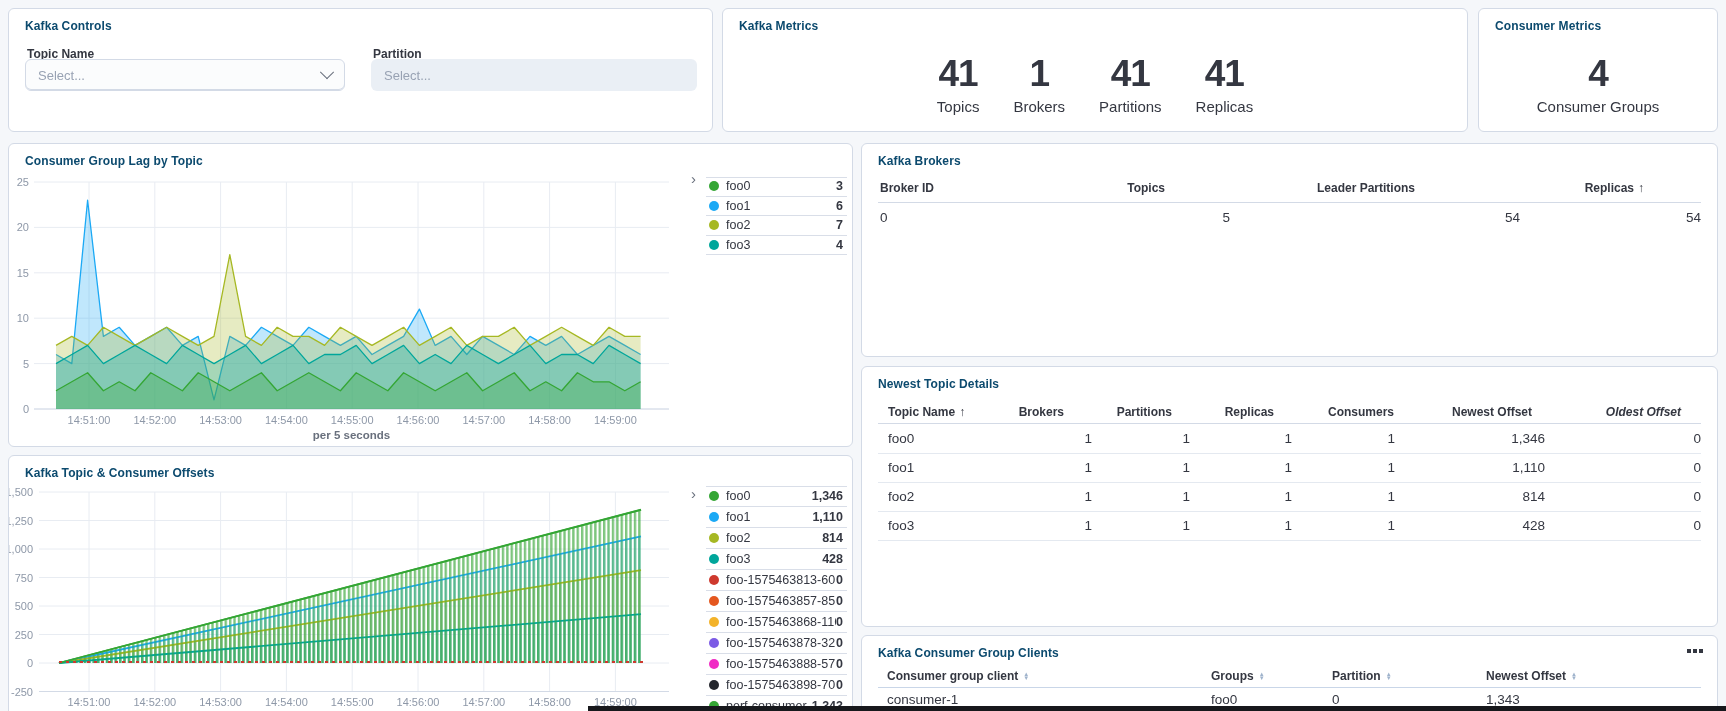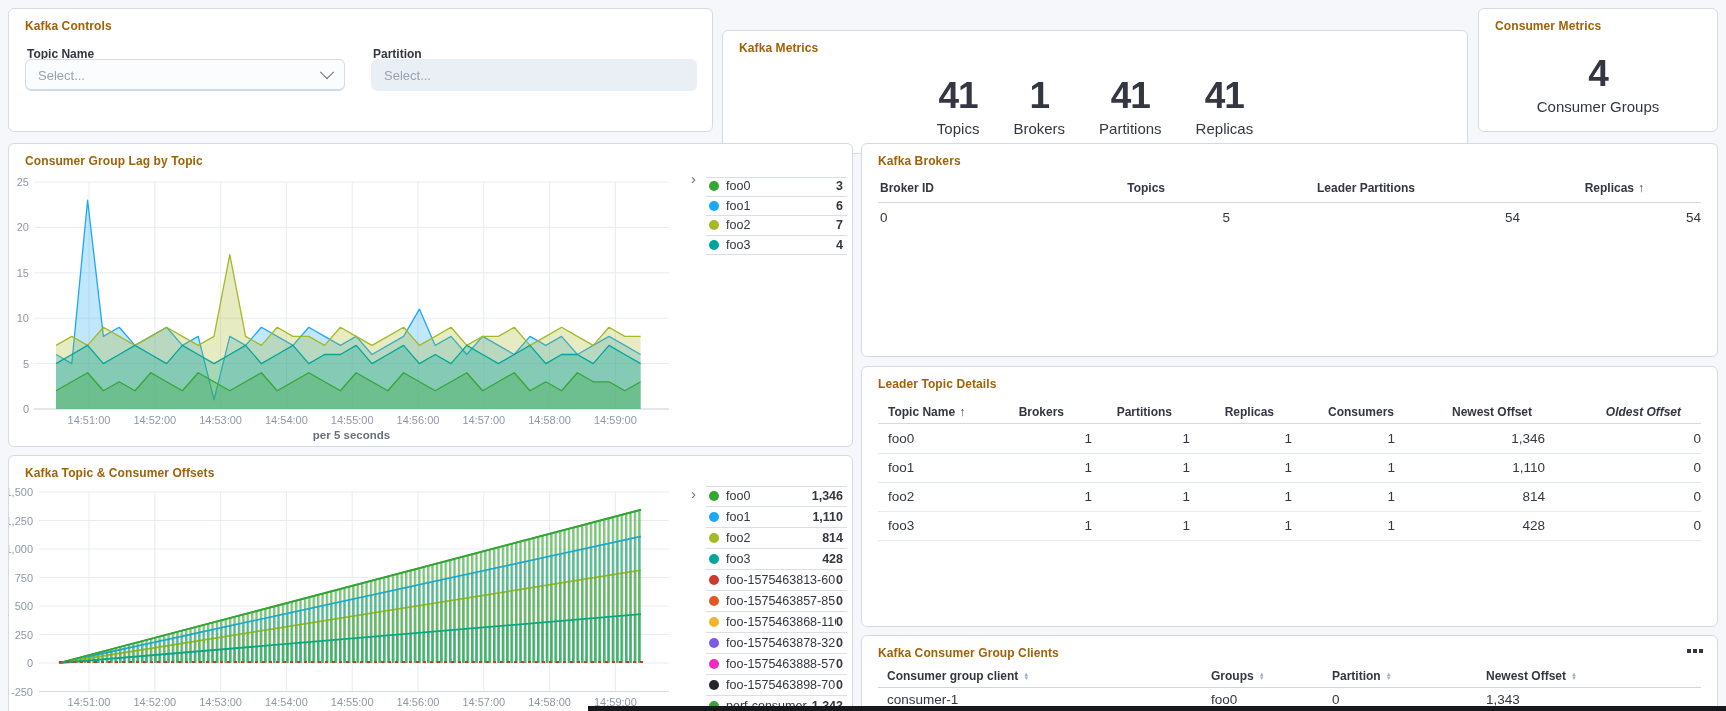--- a/index.html
+++ b/index.html
@@ -1,19 +1,19 @@
 <!DOCTYPE html>
 <html><head>
 <meta charset="utf-8">
 <style>
   * { margin:0; padding:0; box-sizing:border-box; }
   html,body { width:1726px; height:711px; overflow:hidden; }
   body { font-family:"Liberation Sans","DejaVu Sans",sans-serif; background:#F5F7FA; color:#343741; position:relative; }
   .panel { position:absolute; background:#fff; border:1px solid #D3DAE6; border-radius:6px; overflow:hidden; }
-  .ptitle { position:absolute; left:16px; top:10px; font-size:12px; font-weight:700; color:#a16207; letter-spacing:.1px; }
+  .ptitle { position:absolute; left:16px; top:10px; font-size:12px; font-weight:700; color:#0c4a6e; letter-spacing:.1px; }
   
   .ctl-label { position:absolute; font-size:12px; font-weight:700; color:#343741; }
   .ctl-select { position:absolute; height:32px; border-radius:6px; font-size:13px; display:flex; align-items:center; padding:0 12px; color:#98A2B3; }
   .ctl-select.enabled { background:#FBFCFD; border:1px solid #D3DAE6; box-shadow:inset 0 -1px 0 #D3DAE6; }
   .ctl-select.disabled { background:#EAEFF5; border:1px solid transparent; }
   .chev { margin-left:auto; width:10px; height:10px; border-right:1.6px solid #69707D; border-bottom:1.6px solid #69707D; transform:rotate(45deg) translate(-2px,-2px); }
   
   .metric-row { position:absolute; left:0; right:0; top:46px; display:flex; justify-content:center; gap:34px; text-align:center; }
   .metric-num { font-size:37px; font-weight:700; color:#343741; line-height:1; letter-spacing:-1px; }
   .metric-lbl { font-size:15px; color:#343741; margin-top:6px; }
@@ -51,21 +51,21 @@
   <div class="ctl-select enabled" style="left:16px;top:50px;width:320px;">
     <span>Select...</span>
     <span class="chev"></span>
   </div>
   <div class="ctl-label" style="left:364px;top:38px;">Partition</div>
   <div class="ctl-select disabled" style="left:362px;top:50px;width:326px;">
     <span>Select...</span>
   </div>
 </div>
 
-<div class="panel" style="left:722px;top:8px;width:746px;height:124px;margin-top:22px;">
+<div class="panel" style="left:722px;top:8px;width:746px;height:124px;">
   <div class="ptitle">Kafka Metrics</div>
   <div class="metric-row">
     <div>
       <div class="metric-num">41</div>
       <div class="metric-lbl">Topics</div>
     </div>
     <div>
       <div class="metric-num">1</div>
       <div class="metric-lbl">Brokers</div>
     </div>
@@ -295,21 +295,21 @@
   <div class="divider" style="left:16px;right:16px;top:58px;"></div>
   <div>
     <div class="td" style="left:18px;top:66px;">0</div>
     <div class="td" style="right:487px;top:66px;">5</div>
     <div class="td" style="right:197px;top:66px;">54</div>
     <div class="td" style="right:16px;top:66px;">54</div>
   </div>
 </div>
 
 <div class="panel" style="left:861px;top:366px;width:857px;height:261px;">
-  <div class="ptitle">Leader Topic Details</div>
+  <div class="ptitle">Newest Topic Details</div>
   <div class="th" style="left:26px;top:38px;"><span>Topic Name</span><span class="sort-arrow">↑</span></div>
   <div class="th" style="right:653px;top:38px;">Brokers</div>
   <div class="th" style="right:545px;top:38px;">Partitions</div>
   <div class="th" style="right:443px;top:38px;">Replicas</div>
   <div class="th" style="right:323px;top:38px;">Consumers</div>
   <div class="th" style="right:185px;top:38px;">Newest Offset</div>
   <div class="th" style="right:36px;top:38px;font-style:italic;">Oldest Offset</div>
   <div class="divider" style="left:16px;right:16px;top:56px;"></div>
 
   <div>

